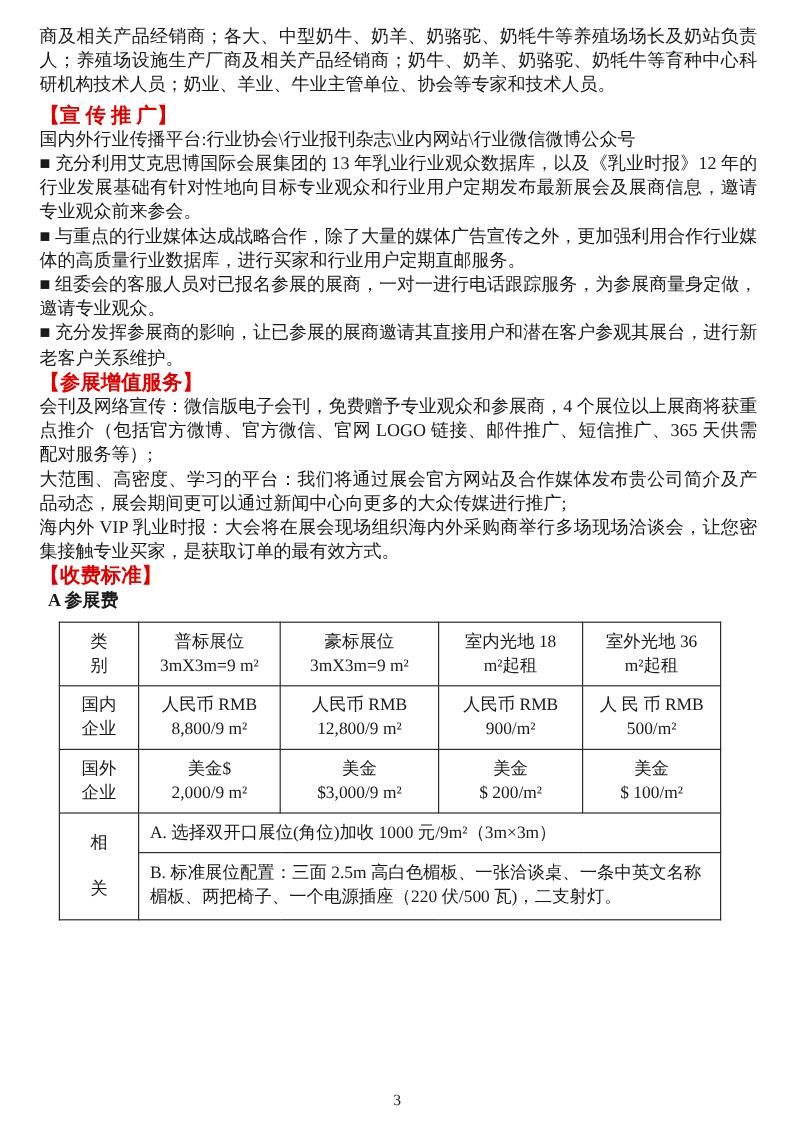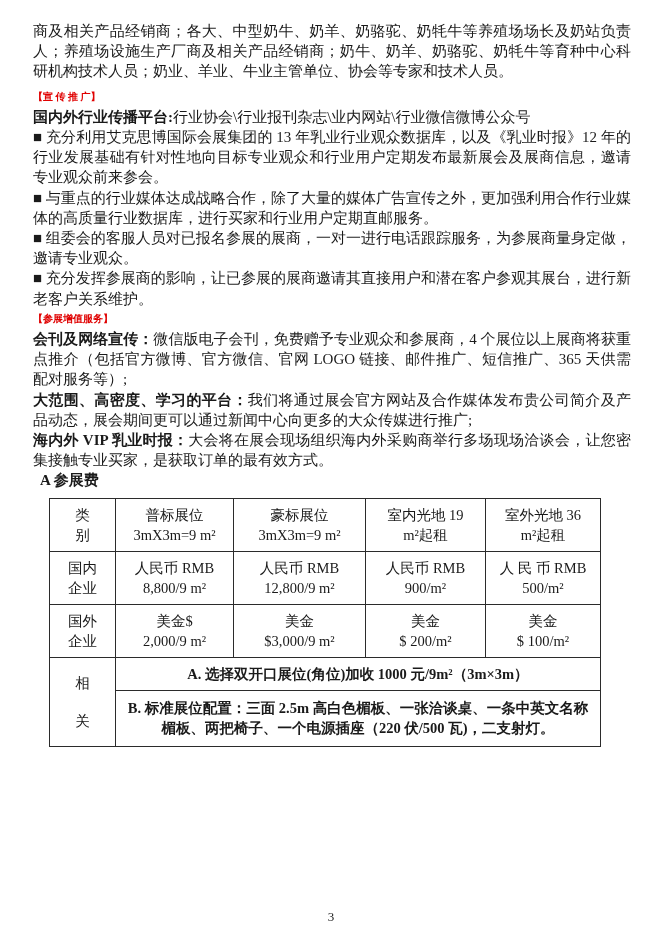--- a/index.html
+++ b/index.html
@@ -14,49 +14,48 @@
   .content {
     padding: 21px 31px 0 33px;
     font-size: 15px;
     line-height: 20.2px;
     text-align: justify;
   }
   .content p { margin: 0; }
   .red-header {
     color: #e00000;
     font-weight: bold;
-    font-size: 10px;
+    font-size: 17px;
     margin: 0;
   }
   .red-header.first { margin-top: 5px; }
-  .bold-label { font-weight: bold; }
+  .bold-label { font-weight: normal; }
   .fee-subheader {
     font-weight: bold;
     padding-left: 7px;
   }
   table.fee-table {
     border-collapse: collapse;
     table-layout: fixed;
     width: 551px;
     margin: 7px 0 0 16px;
     font-size: 14.5px;
     line-height: 20px;
   }
   table.fee-table td {
     border: 1.5px solid #2b2b2b;
     text-align: center;
     vertical-align: middle;
     padding: 6px 3px;
     white-space: pre-line;
   }
   table.fee-table td.note-cell {
-    text-align: center;
+    text-align: left;
     padding: 4px 9px;
     white-space: normal;
-    font-weight: bold;
   }
   table.fee-table td.vlabel {
     line-height: 38px;
   }
   .page-number {
     position: absolute;
     bottom: 14px;
     left: 0; right: 0;
     text-align: center;
     font-size: 13px;
@@ -79,39 +78,40 @@
     <p>■ 与重点的行业媒体达成战略合作，除了大量的媒体广告宣传之外，更加强利用合作行业媒体的高质量行业数据库，进行买家和行业用户定期直邮服务。</p>
     <p>■ 组委会的客服人员对已报名参展的展商，一对一进行电话跟踪服务，为参展商量身定做，邀请专业观众。</p>
     <p>■ 充分发挥参展商的影响，让已参展的展商邀请其直接用户和潜在客户参观其展台，进行新老客户关系维护。</p>
 
     <p class="red-header">【参展增值服务】</p>
 
     <p><span class="bold-label">会刊及网络宣传：</span><span>微信版电子会刊，免费赠予专业观众和参展商，4 个展位以上展商将获重点推介（包括官方微博、官方微信、官网 LOGO 链接、邮件推广、短信推广、365 天供需配对服务等）;</span></p>
     <p><span class="bold-label">大范围、高密度、学习的平台：</span><span>我们将通过展会官方网站及合作媒体发布贵公司简介及产品动态，展会期间更可以通过新闻中心向更多的大众传媒进行推广;</span></p>
     <p><span class="bold-label">海内外 VIP 乳业时报：</span><span>大会将在展会现场组织海内外采购商举行多场现场洽谈会，让您密集接触专业买家，是获取订单的最有效方式。</span></p>
 
+    <p class="red-header">【收费标准】</p>
     <p class="fee-subheader">A 参展费</p>
 
     <table class="fee-table">
       <colgroup>
         <col style="width:66px">
           <col style="width:118px">
           <col style="width:132px">
           <col style="width:120px">
           <col style="width:115px">
       </colgroup>
       <tbody>
         <tr>
           <td>类
 别</td>
           <td>普标展位
 3mX3m=9 m²</td>
           <td>豪标展位
 3mX3m=9 m²</td>
-          <td>室内光地 19
+          <td>室内光地 18
 m²起租</td>
           <td>室外光地 36
 m²起租</td>
         </tr>
         <tr>
           <td>国内
 企业</td>
           <td>人民币 RMB
 8,800/9 m²</td>
           <td>人民币 RMB

